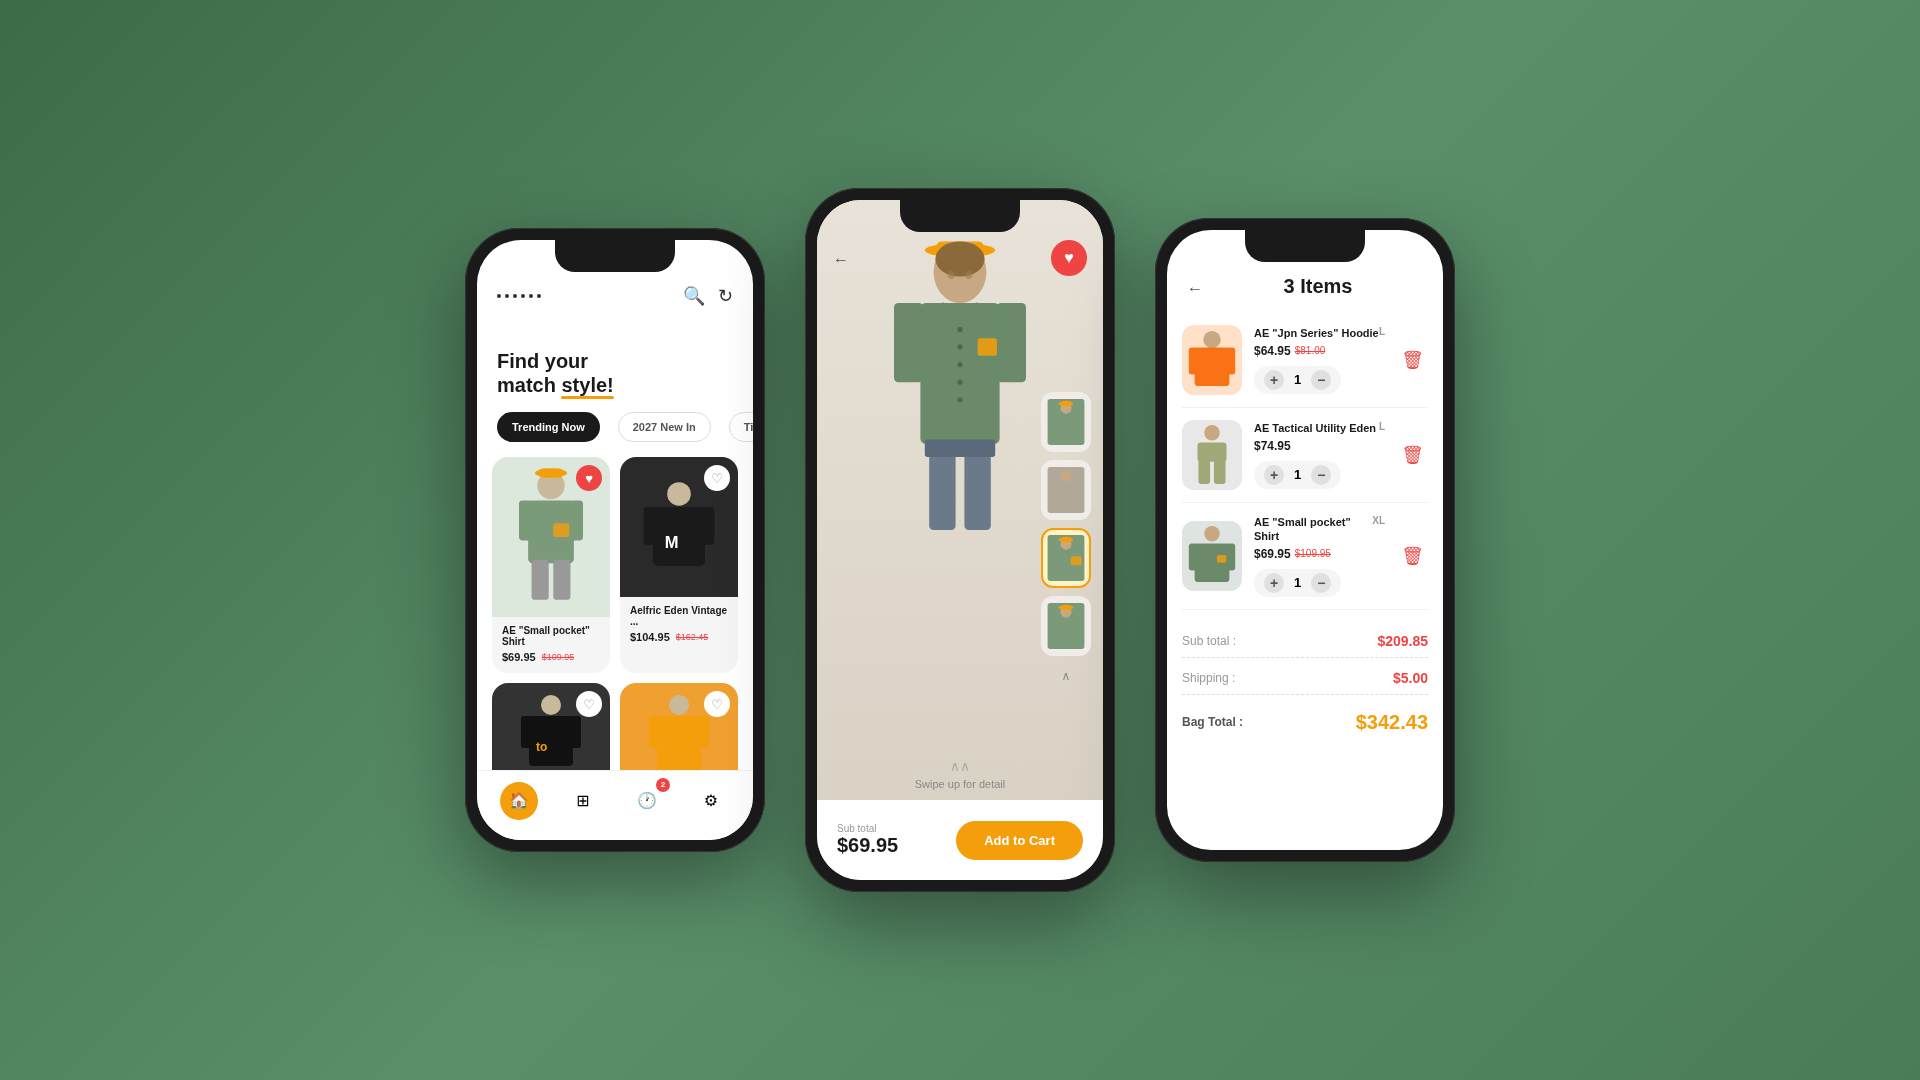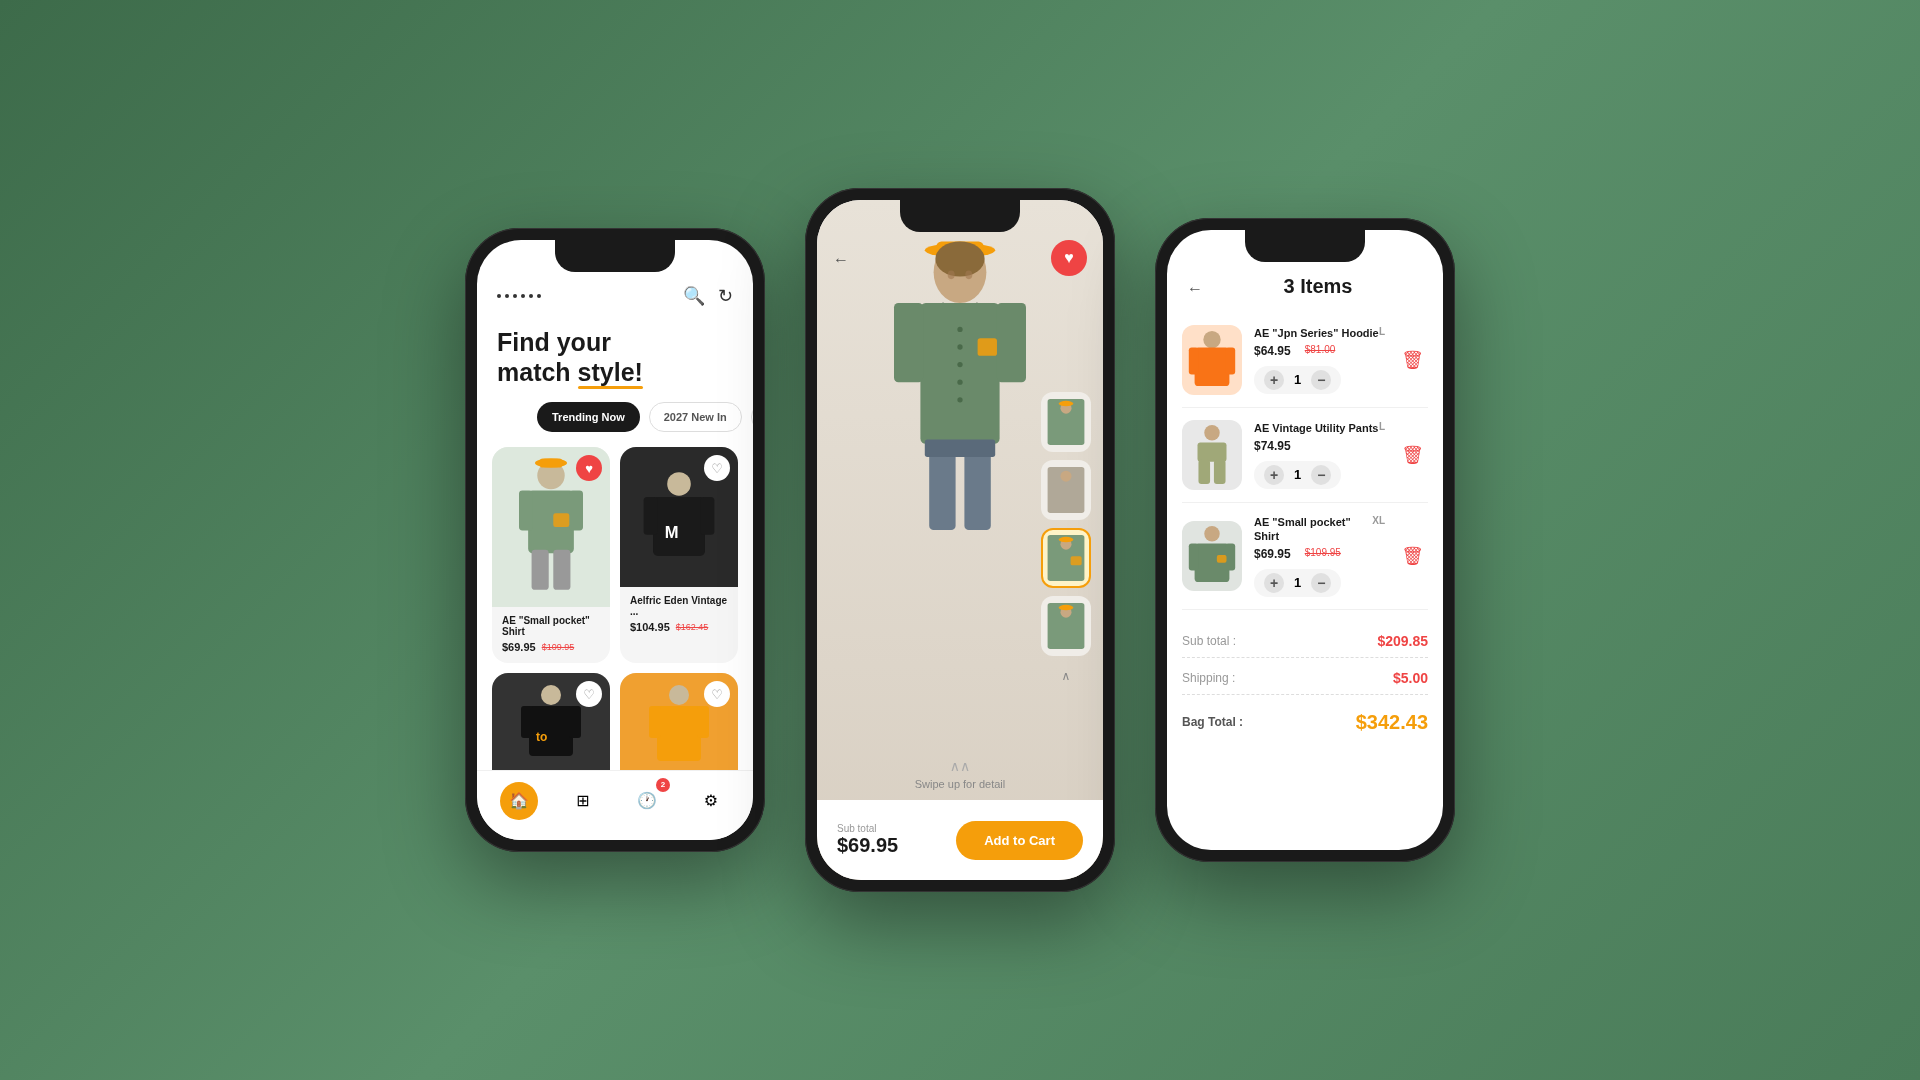--- a/index.html
+++ b/index.html
@@ -61,32 +61,32 @@
       display: flex;
       justify-content: space-between;
       align-items: center;
     }
     .p1-dots { display: flex; gap: 4px; }
     .p1-dots span { width: 4px; height: 4px; background: #333; border-radius: 50%; display: block; }
     .p1-icons { display: flex; gap: 12px; }
     .p1-icon { font-size: 18px; color: #333; cursor: pointer; }
 
     .p1-title { padding: 10px 20px 15px; }
-    .p1-title h1 { font-size: 25px; font-weight: 700; color: #1a1a1a; line-height: 1.2; }
+    .p1-title h1 { font-size: 20px; font-weight: 700; color: #1a1a1a; line-height: 1.2; margin-top: 22px; }
     .p1-title .highlight { color: #1a1a1a; position: relative; display: inline-block; }
     .p1-title .highlight::after {
       content: '';
       position: absolute;
       bottom: -2px; left: 0; right: 0;
       height: 3px;
       background: #f59e0b;
       border-radius: 2px;
     }
 
-    .p1-tabs { padding: 0 20px; display: flex; gap: 9px; margin-bottom: 15px; overflow: hidden; margin-left: 40px; }
+    .p1-tabs { padding: 0 20px; display: flex; gap: 18px; margin-bottom: 15px; overflow: hidden; }
     .p1-tab {
       padding: 8px 14px;
       border-radius: 20px;
       font-size: 11px;
       font-weight: 600;
       cursor: pointer;
       white-space: nowrap;
       border: 1.5px solid transparent;
     }
     .p1-tab.active { background: #1a1a1a; color: #fff; }
@@ -290,21 +290,21 @@
       overflow: hidden;
       display: flex; align-items: center; justify-content: center;
     }
     .p3-item-info { flex: 1; }
     .p3-item-size {
       font-size: 10px;
       color: #999;
       font-weight: 600;
     }
     .p3-item-name { font-size: 11px; font-weight: 700; color: #1a1a1a; margin-bottom: 3px; line-height: 1.3; }
-    .p3-item-price-row { display: flex; gap: 14px; margin-bottom: 8px; }
+    .p3-item-price-row { display: flex; align-items: center; gap: 4px; margin-bottom: 8px; }
     .p3-item-price { font-size: 12px; font-weight: 700; color: #1a1a1a; }
     .p3-item-original { font-size: 10px; color: #ef4444; text-decoration: line-through; }
     .p3-qty {
       display: flex;
       align-items: center;
       gap: 10px;
       background: #f5f5f5;
       border-radius: 20px;
       padding: 4px 10px;
       width: fit-content;
@@ -624,21 +624,21 @@
         <div class="p3-item-img" style="background:#e8e8e8;">
           <svg viewBox="0 0 60 70" width="58" height="68">
             <circle cx="30" cy="12" r="8" fill="#c8a882"></circle>
             <rect x="15" y="22" width="30" height="20" rx="3" fill="#a0a878"></rect>
             <rect x="16" y="40" width="12" height="25" rx="3" fill="#a0a878"></rect>
             <rect x="32" y="40" width="12" height="25" rx="3" fill="#a0a878"></rect>
           </svg>
         </div>
         <div class="p3-item-info">
           <div style="display:flex;justify-content:space-between;align-items:flex-start;">
-            <div class="p3-item-name">AE Vintage Utility Pants</div>
+            <div class="p3-item-name">AE Tactical Utility Eden</div>
             <div class="p3-item-size">L</div>
           </div>
           <div class="p3-item-price-row">
             <span class="p3-item-price">$74.95</span>
           </div>
           <div class="p3-qty">
             <button class="p3-qty-btn">+</button>
             <span class="p3-qty-num">1</span>
             <button class="p3-qty-btn">−</button>
           </div>

